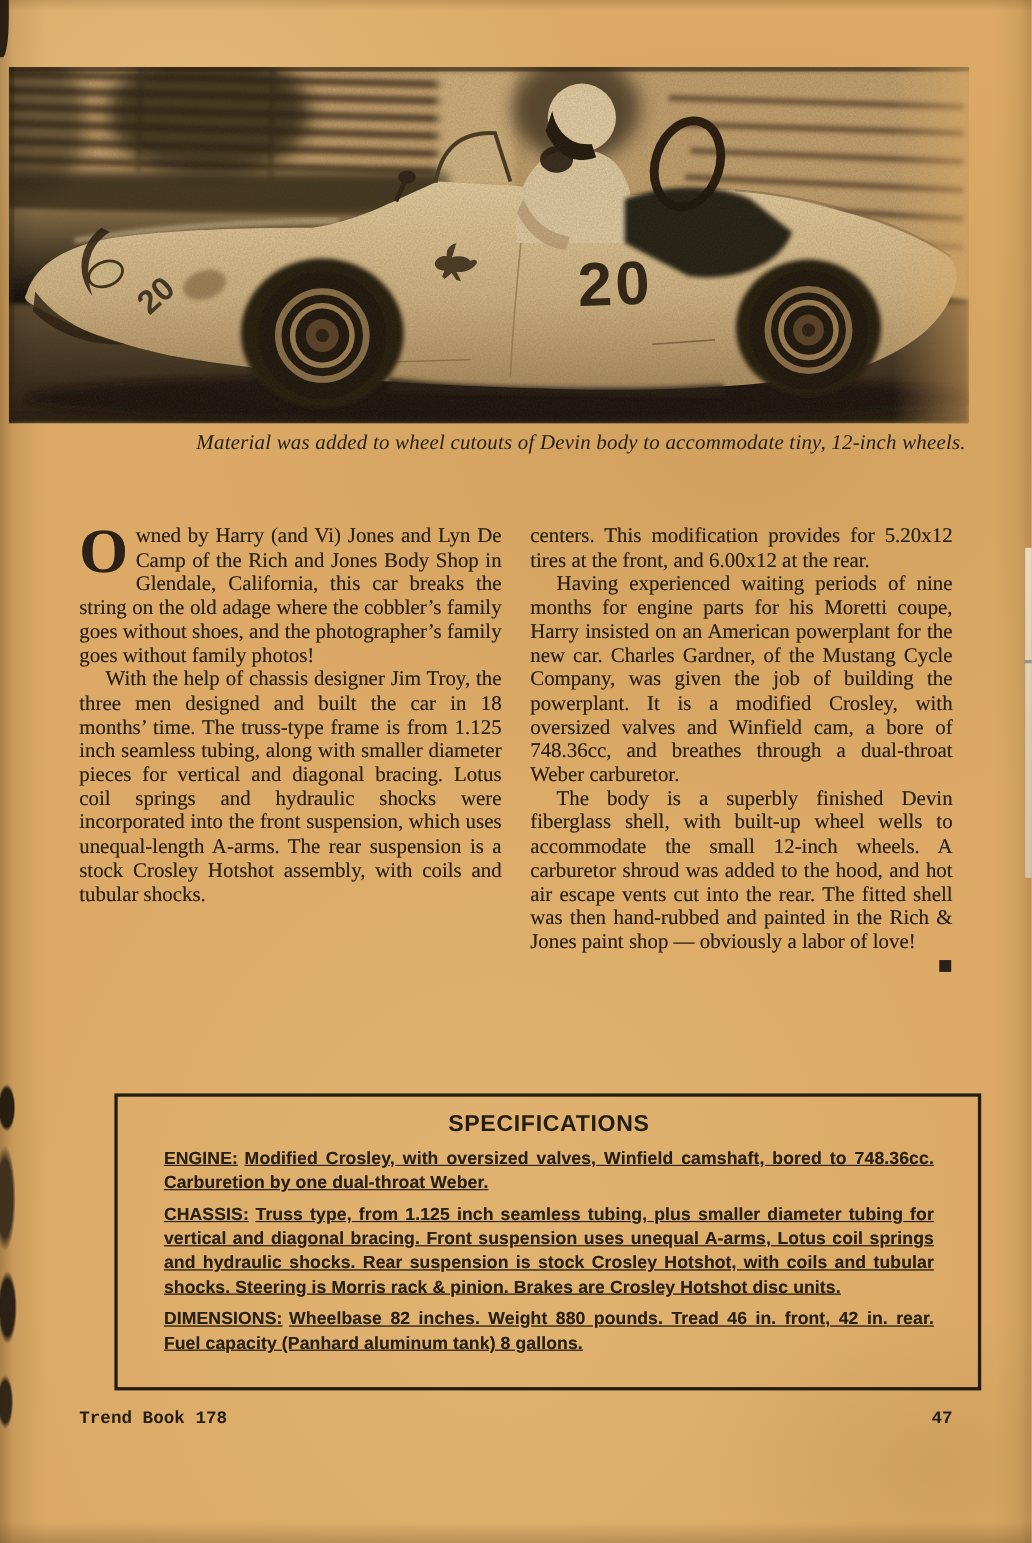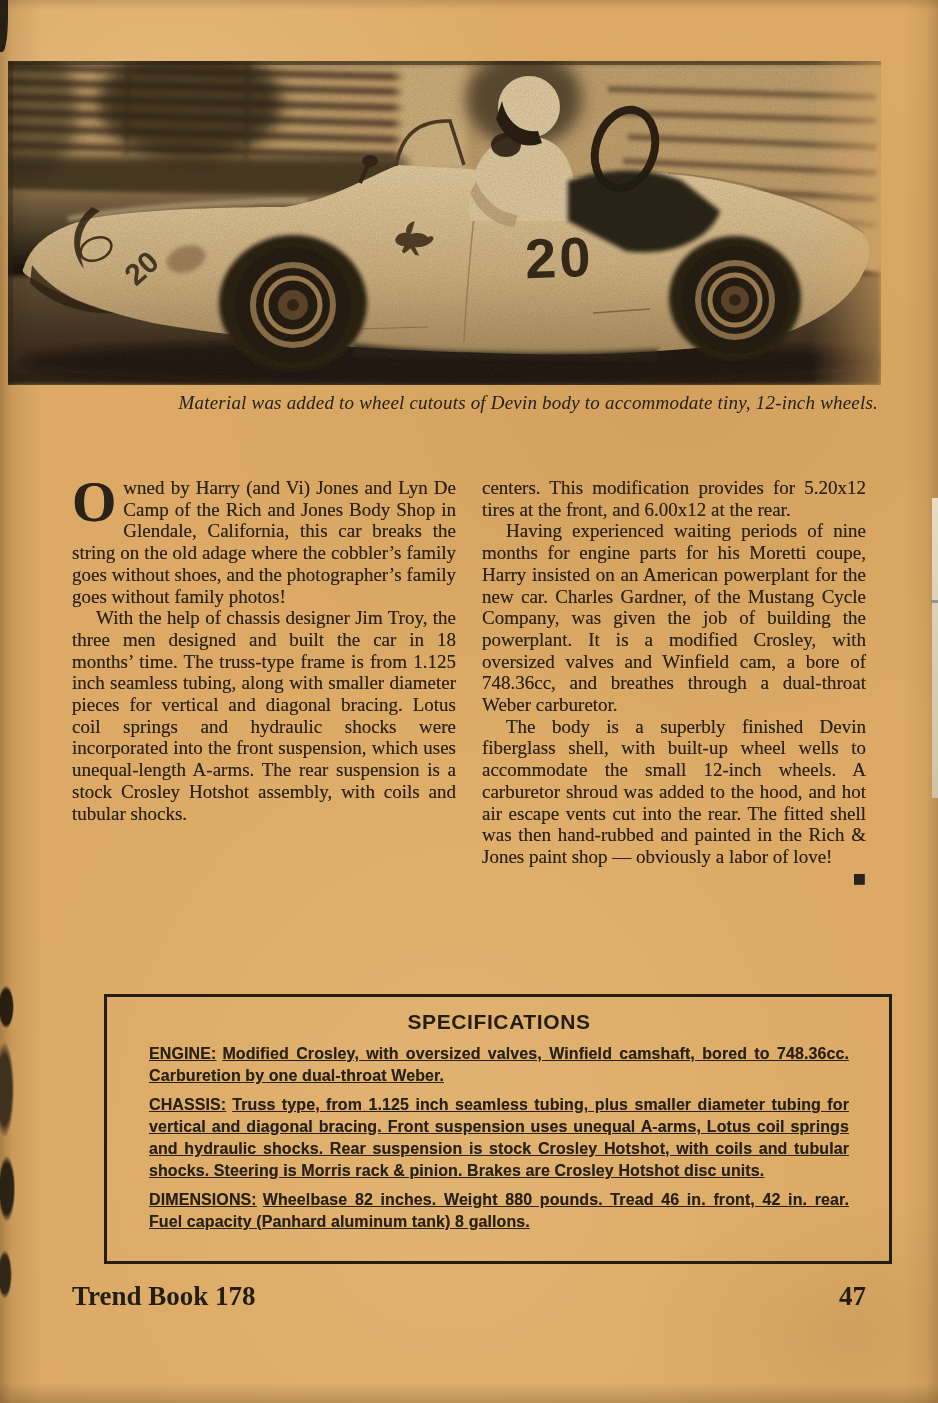--- a/index.html
+++ b/index.html
@@ -55,21 +55,21 @@
   .specbox{position:absolute;left:75px;top:994px;width:788px;min-height:270px;box-sizing:border-box;
     border:3px solid #241d13;padding:13px 40px 10px 42px;margin-left:29px;}
   .spec-title{text-align:center;font-family:"Liberation Sans",sans-serif;font-weight:bold;
     font-size:21px;letter-spacing:.6px;color:#241d12;margin-bottom:9px;}
   .spec-entry{margin:0 0 7px 0;font-family:"Liberation Sans",sans-serif;font-weight:bold;
     font-size:16px;line-height:22px;letter-spacing:.1px;text-align:justify;color:#292115;
     text-shadow:0 0 .3px rgba(41,33,21,.5);text-decoration:underline;}
   .spec-label{margin-right:6px;}
 
   .footer{position:absolute;left:72px;top:1281px;width:794px;display:flex;justify-content:space-between;
-    font-family:Liberation Serif, serif;font-weight:bold;font-size:27px;color:#241d12;}
+    font-family:Liberation Mono, monospace;font-weight:bold;font-size:16px;color:#241d12;}
 </style>
 </head>
 <body>
 
 <div class="page">
 
   <div class="edge-sliver-tl"></div>
   <div class="edge-fragments-left"></div>
   <div class="edge-sliver-right"></div>
   <div class="edge-tick-right"></div>

